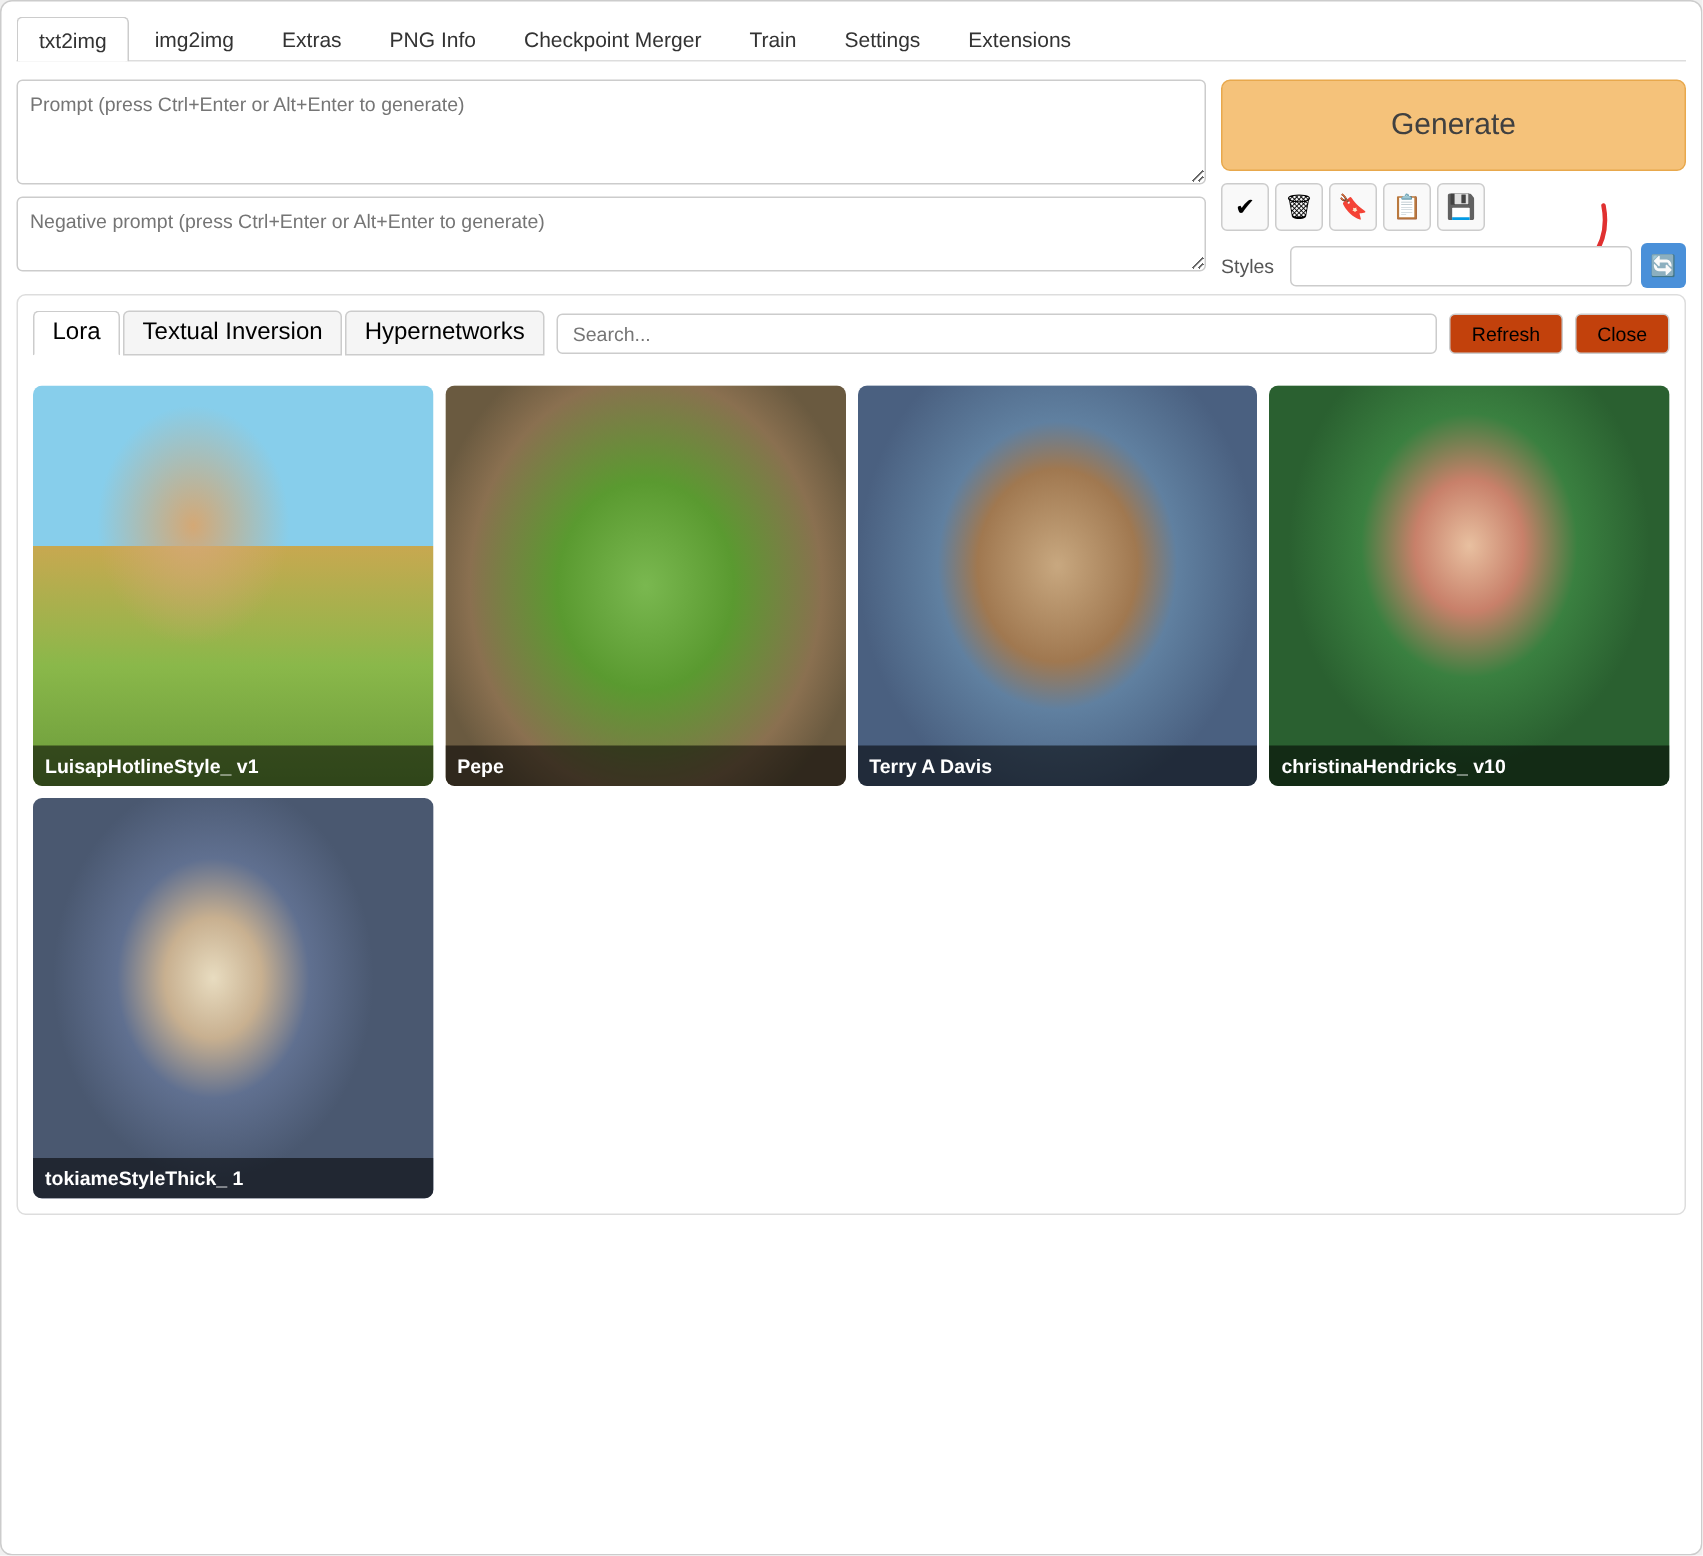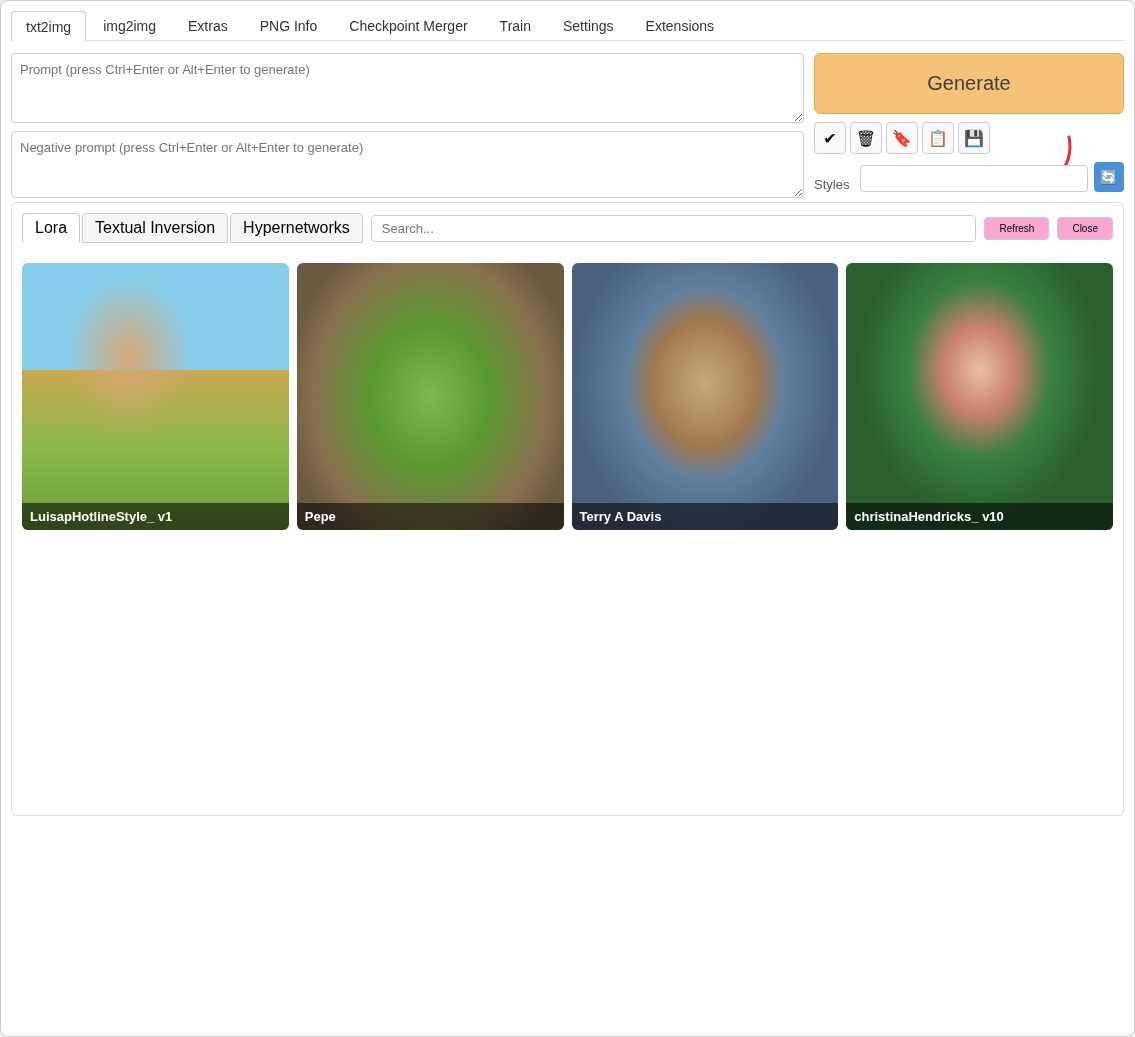--- a/index.html
+++ b/index.html
@@ -60,21 +60,21 @@
       width: 100%;
       border: 1px solid #ccc;
       border-radius: 4px;
       padding: 8px;
       font-size: 13px;
       color: #666;
       resize: vertical;
       font-family: inherit;
     }
     textarea.prompt-box { height: 70px; }
-    textarea.neg-prompt-box { height: 67px; }
+    textarea.neg-prompt-box { height: 50px; }
     
     .right-panel {
       width: 310px;
       display: flex;
       flex-direction: column;
       gap: 8px;
     }
     .generate-btn {
       background: #f5c27a;
       border: 1px solid #e8a84c;
@@ -98,21 +98,21 @@
       border-radius: 4px;
       background: #f9f9f9;
       cursor: pointer;
       display: flex;
       align-items: center;
       justify-content: center;
       font-size: 16px;
     }
     .styles-row {
       display: flex;
-      align-items: flex-end;
+      align-items: center;
       gap: 6px;
       position: relative;
     }
     .styles-label {
       font-size: 13px;
       color: #555;
       min-width: 40px;
     }
     .styles-select-wrap {
       position: relative;
@@ -186,23 +186,23 @@
       flex: 1;
       padding: 5px 10px;
       border: 1px solid #ccc;
       border-radius: 4px;
       font-size: 13px;
     }
     .action-btn {
       padding: 5px 14px;
       border: 1px solid #ccc;
       border-radius: 4px;
-      background: #f9a8d4;
-      cursor: pointer;
-      font-size: 10px;
+      background: #c2410c;
+      cursor: pointer;
+      font-size: 13px;
     }
     
     .lora-grid {
       display: grid;
       grid-template-columns: repeat(4, 1fr);
       gap: 8px;
       margin-top: 20px;
     }
     .lora-card {
       position: relative;
@@ -355,17 +355,21 @@
       <div class="lora-card card-terry">
         <div class="card-label">Terry A Davis</div>
       </div>
       <div class="lora-card card-christina">
         <div class="card-label">christinaHendricks_
 v10</div>
       </div>
     </div>
 
     <div class="lora-grid-bottom">
+      <div class="lora-card card-tokiame">
+        <div class="card-label">tokiameStyleThick_
+1</div>
+      </div>
       <div class="lora-card" style="background:transparent;border:none;"></div>
       <div class="lora-card" style="background:transparent;border:none;"></div>
     </div>
   </div>
 </div>
 
 </body></html>

